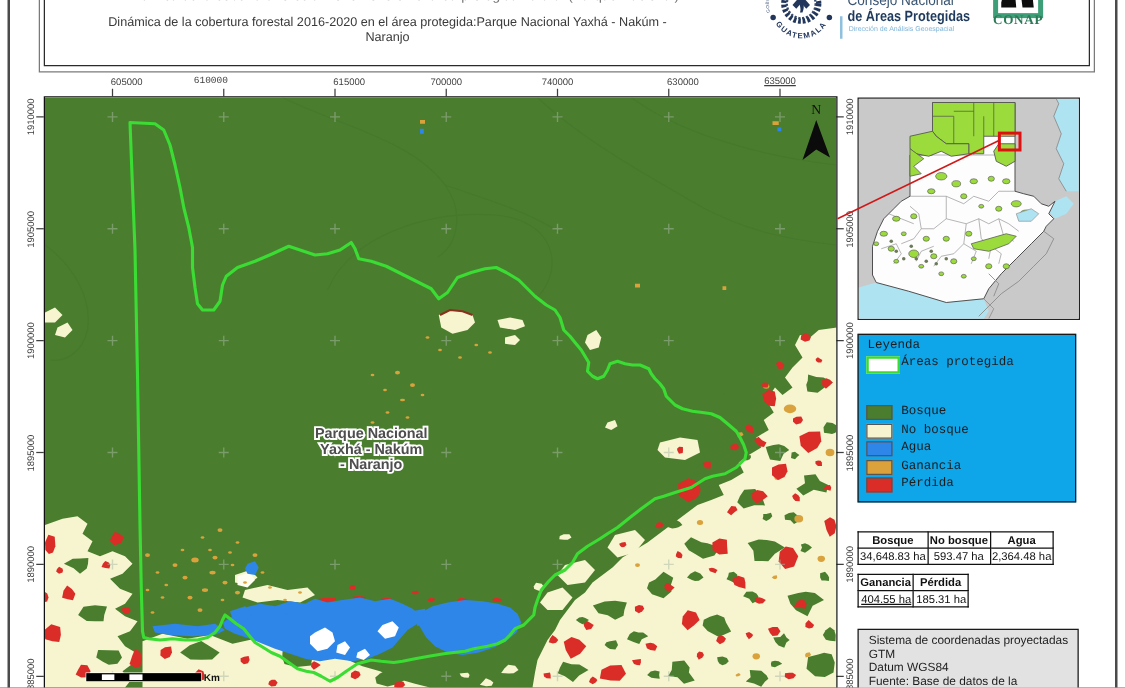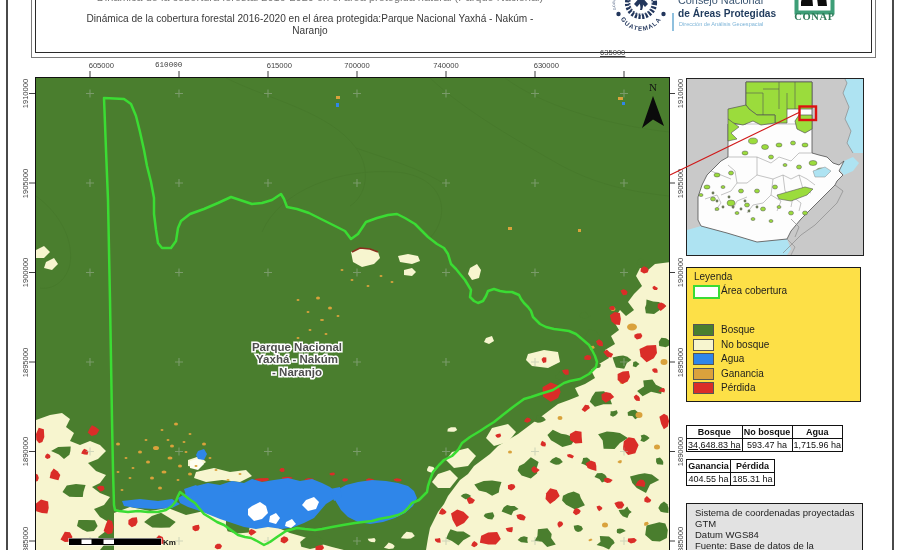--- a/index.html
+++ b/index.html
@@ -56,21 +56,21 @@
 <text x="21.5" y="35.5" font-family="Liberation Serif, serif" font-size="10.5" font-weight="bold" fill="#2e7a58" text-anchor="middle" letter-spacing="0.6">CONAP</text>
 </svg></div>
 
 <div class="abs" style="left:0;top:0;width:900px;height:550px;pointer-events:none;font-size:7.6px;color:#3f3f3f;">
   <div class="abs" style="left:66px;top:61px;width:48px;text-align:right;">605000</div>
   <div class="abs" style="left:155px;top:61px;width:48px;font-family:Liberation Mono, monospace;">610000</div>
   <div class="abs" style="left:244px;top:61px;width:48px;text-align:right;">615000</div>
   <div class="abs" style="left:333px;top:61px;width:48px;text-align:center;">700000</div>
   <div class="abs" style="left:422px;top:61px;width:48px;text-align:center;">740000</div>
   <div class="abs" style="left:511px;top:61px;width:48px;text-align:right;">630000</div>
-  <div class="abs" style="left:600px;top:48px;width:48px;text-align:left;text-decoration:underline;">635000</div>
+  <div class="abs" style="left:600px;top:60px;width:48px;text-align:center;text-decoration:underline;">635000</div>
   <div class="abs" style="left:1px;top:89px;width:48px;text-align:center;transform:rotate(-90deg);">1910000</div>
   <div class="abs" style="left:1px;top:178.5px;width:48px;text-align:center;transform:rotate(-90deg);">1905000</div>
   <div class="abs" style="left:1px;top:268px;width:48px;text-align:center;transform:rotate(-90deg);">1900000</div>
   <div class="abs" style="left:1px;top:357.5px;width:48px;text-align:center;transform:rotate(-90deg);">1895000</div>
   <div class="abs" style="left:1px;top:447px;width:48px;text-align:center;transform:rotate(-90deg);">1890000</div>
   <div class="abs" style="left:1px;top:536.5px;width:48px;text-align:center;transform:rotate(-90deg);">1885000</div>
   <div class="abs" style="left:655.5px;top:89px;width:48px;text-align:center;transform:rotate(-90deg);">1910000</div>
   <div class="abs" style="left:655.5px;top:178.5px;width:48px;text-align:center;transform:rotate(-90deg);">1905000</div>
   <div class="abs" style="left:655.5px;top:268px;width:48px;text-align:center;transform:rotate(-90deg);">1900000</div>
   <div class="abs" style="left:655.5px;top:357.5px;width:48px;text-align:center;transform:rotate(-90deg);">1895000</div>
@@ -436,24 +436,24 @@
       <path d="M100,160 L108,168 104,176" stroke="#8a8a8a" stroke-width="0.6" fill="none"></path>
 <path d="M104,140 L112,148 108,158" stroke="#8a8a8a" stroke-width="0.7" fill="none"></path>
 <rect x="112.5" y="27.5" width="16.5" height="13.5" fill="none" stroke="#dd1111" stroke-width="2.4"></rect>
 </svg>
 </div>
 
 <svg class="abs" style="left:0;top:0;pointer-events:none;" width="900" height="550">
   <line x1="670" y1="175" x2="800" y2="112" stroke="#d01818" stroke-width="1.2"></line>
 </svg>
 
-<div class="abs" style="left:686px;top:267px;width:172.5px;height:133px;background:#fde047;border:1.2px solid #1a1a1a;font-size:10px;color:#1d1d1d;">
+<div class="abs" style="left:686px;top:267px;width:172.5px;height:133px;background:#0ea5e9;border:1.2px solid #1a1a1a;font-size:10px;color:#1d1d1d;font-family:Liberation Mono, monospace;">
   <div style="position:absolute;left:7px;top:3px;">Leyenda</div>
   <div style="position:absolute;left:6px;top:17px;width:23px;height:10px;background:#fff;border:2.2px solid #3bdb33;"></div>
-  <div style="position:absolute;left:34px;top:17px;">Área cobertura</div>
+  <div style="position:absolute;left:34px;top:17px;">Áreas protegida</div>
   <div style="position:absolute;left:6px;top:56px;width:19px;height:10px;background:#4a7e2e;border:0.5px solid #555;"></div>
   <div style="position:absolute;left:34px;top:56px;">Bosque</div>
   <div style="position:absolute;left:6px;top:70.5px;width:19px;height:10px;background:#f7f5cf;border:0.5px solid #555;"></div>
   <div style="position:absolute;left:34px;top:70.5px;">No bosque</div>
   <div style="position:absolute;left:6px;top:85px;width:19px;height:10px;background:#2f86e9;border:0.5px solid #555;"></div>
   <div style="position:absolute;left:34px;top:85px;">Agua</div>
   <div style="position:absolute;left:6px;top:99.5px;width:19px;height:10px;background:#dba23c;border:0.5px solid #555;"></div>
   <div style="position:absolute;left:34px;top:99.5px;">Ganancia</div>
   <div style="position:absolute;left:6px;top:114px;width:19px;height:10px;background:#da2d28;border:0.5px solid #555;"></div>
   <div style="position:absolute;left:34px;top:114px;">Pérdida</div>
@@ -461,37 +461,37 @@
 
 <div class="abs" style="left:686px;top:424.5px;font-size:9px;color:#111;">
  <table style="border-collapse:collapse;background:#fff;">
   <tbody>
         <tr>
    <td style="border:1.2px solid #111;width:50px;height:9px;text-align:center;font-weight:bold;white-space:nowrap;">Bosque</td>
    <td style="border:1.2px solid #111;width:47px;text-align:center;font-weight:bold;white-space:nowrap;">No bosque</td>
    <td style="border:1.2px solid #111;width:46px;text-align:center;font-weight:bold;white-space:nowrap;">Agua</td>
   </tr>
   <tr>
-   <td style="border:1.2px solid #111;height:10px;text-align:center;white-space:nowrap;text-decoration:underline;">34,648.83 ha</td>
+   <td style="border:1.2px solid #111;height:10px;text-align:center;white-space:nowrap;">34,648.83 ha</td>
    <td style="border:1.2px solid #111;text-align:center;white-space:nowrap;">593.47 ha</td>
-   <td style="border:1.2px solid #111;text-align:center;white-space:nowrap;">1,715.96 ha</td>
+   <td style="border:1.2px solid #111;text-align:center;white-space:nowrap;">2,364.48 ha</td>
   </tr>
  </tbody>
     </table>
 </div>
 <div class="abs" style="left:686px;top:458.5px;font-size:9px;color:#111;">
  <table style="border-collapse:collapse;background:#fff;">
   <tbody>
         <tr>
    <td style="border:1.2px solid #111;width:41px;height:9px;text-align:center;font-weight:bold;white-space:nowrap;">Ganancia</td>
    <td style="border:1.2px solid #111;width:41px;text-align:center;font-weight:bold;white-space:nowrap;">Pérdida</td>
   </tr>
   <tr>
-   <td style="border:1.2px solid #111;height:10px;text-align:center;white-space:nowrap;">404.55 ha</td>
-   <td style="border:1.2px solid #111;text-align:center;white-space:nowrap;">185.31 ha</td>
+   <td style="border:1.2px solid #111;height:10px;text-align:right;white-space:nowrap;text-decoration:underline;">404.55 ha</td>
+   <td style="border:1.2px solid #111;text-align:right;white-space:nowrap;">185.31 ha</td>
   </tr>
  </tbody>
     </table>
 </div>
 
 <div class="abs" style="left:686px;top:503px;width:175px;height:70px;background:#e2e2e2;border:1.2px solid #1a1a1a;">
   <div style="position:absolute;left:8px;top:3px;font-size:9.5px;line-height:11px;color:#1d1d1d;white-space:nowrap;">Sistema de coordenadas proyectadas<br>GTM<br>Datum WGS84<br>Fuente: Base de datos de la<br>Dirección de Análisis Geoespacial</div>
 </div>
 
 </body></html>

